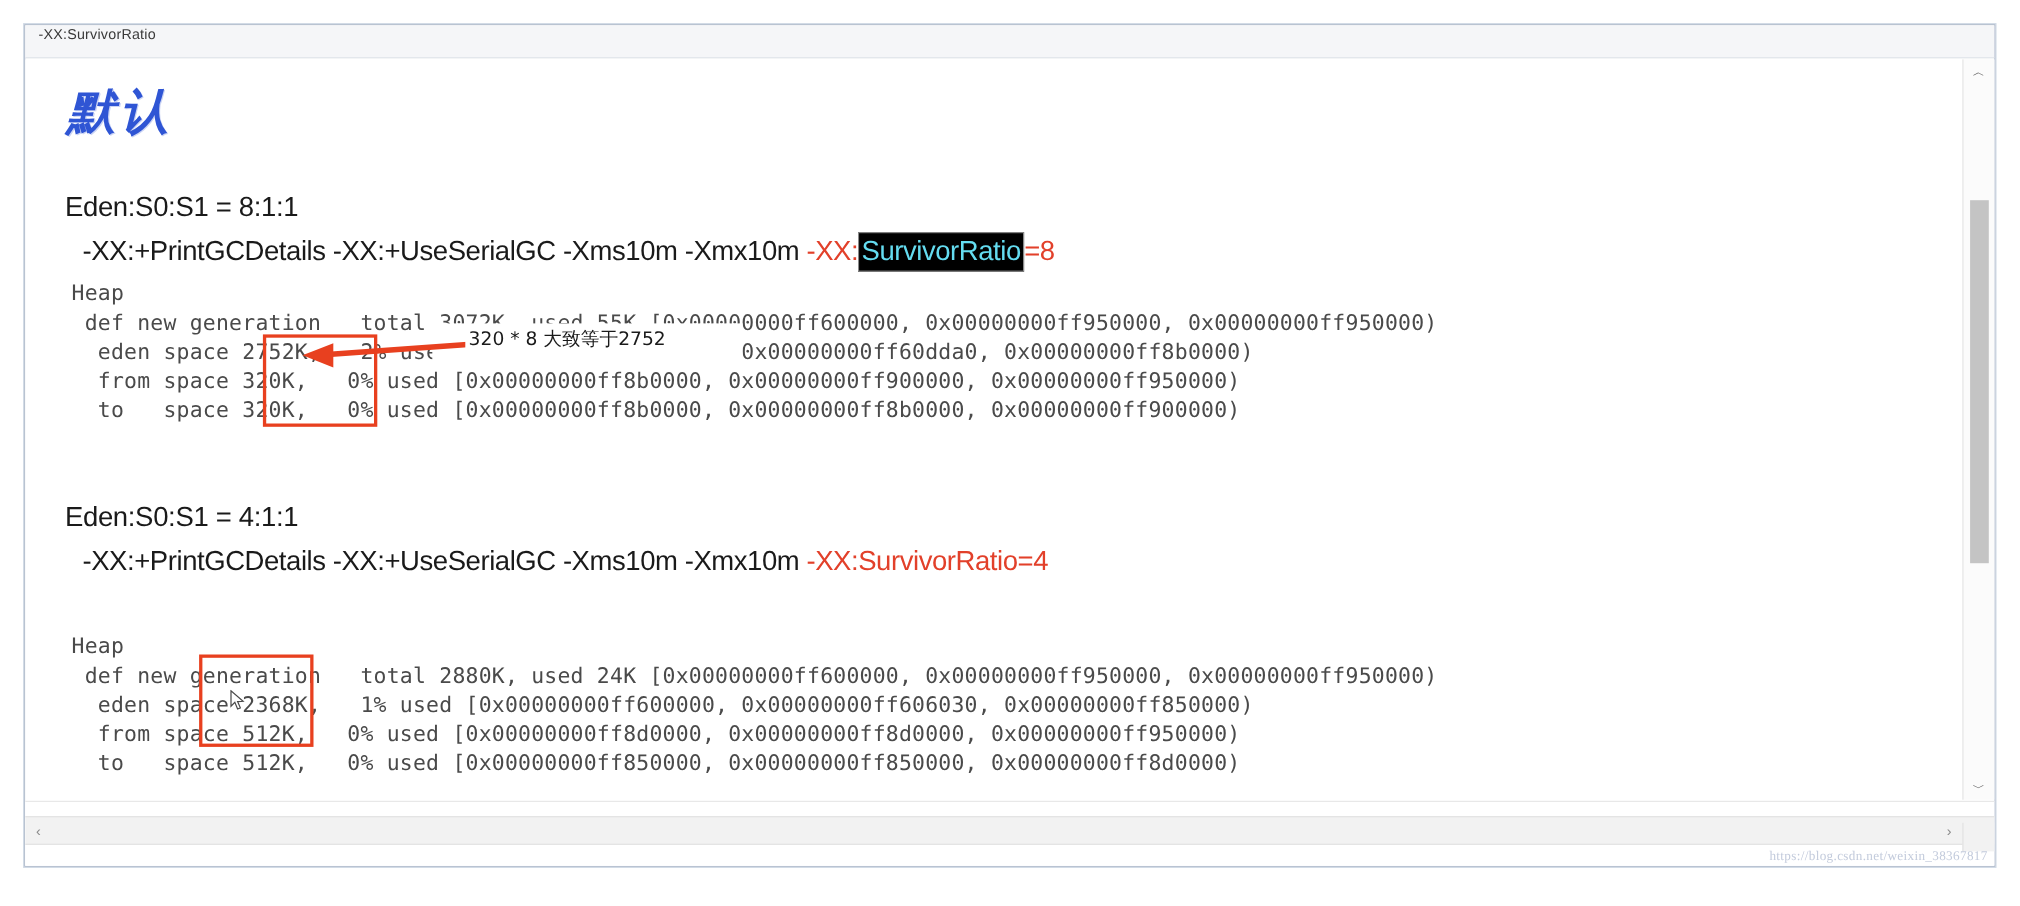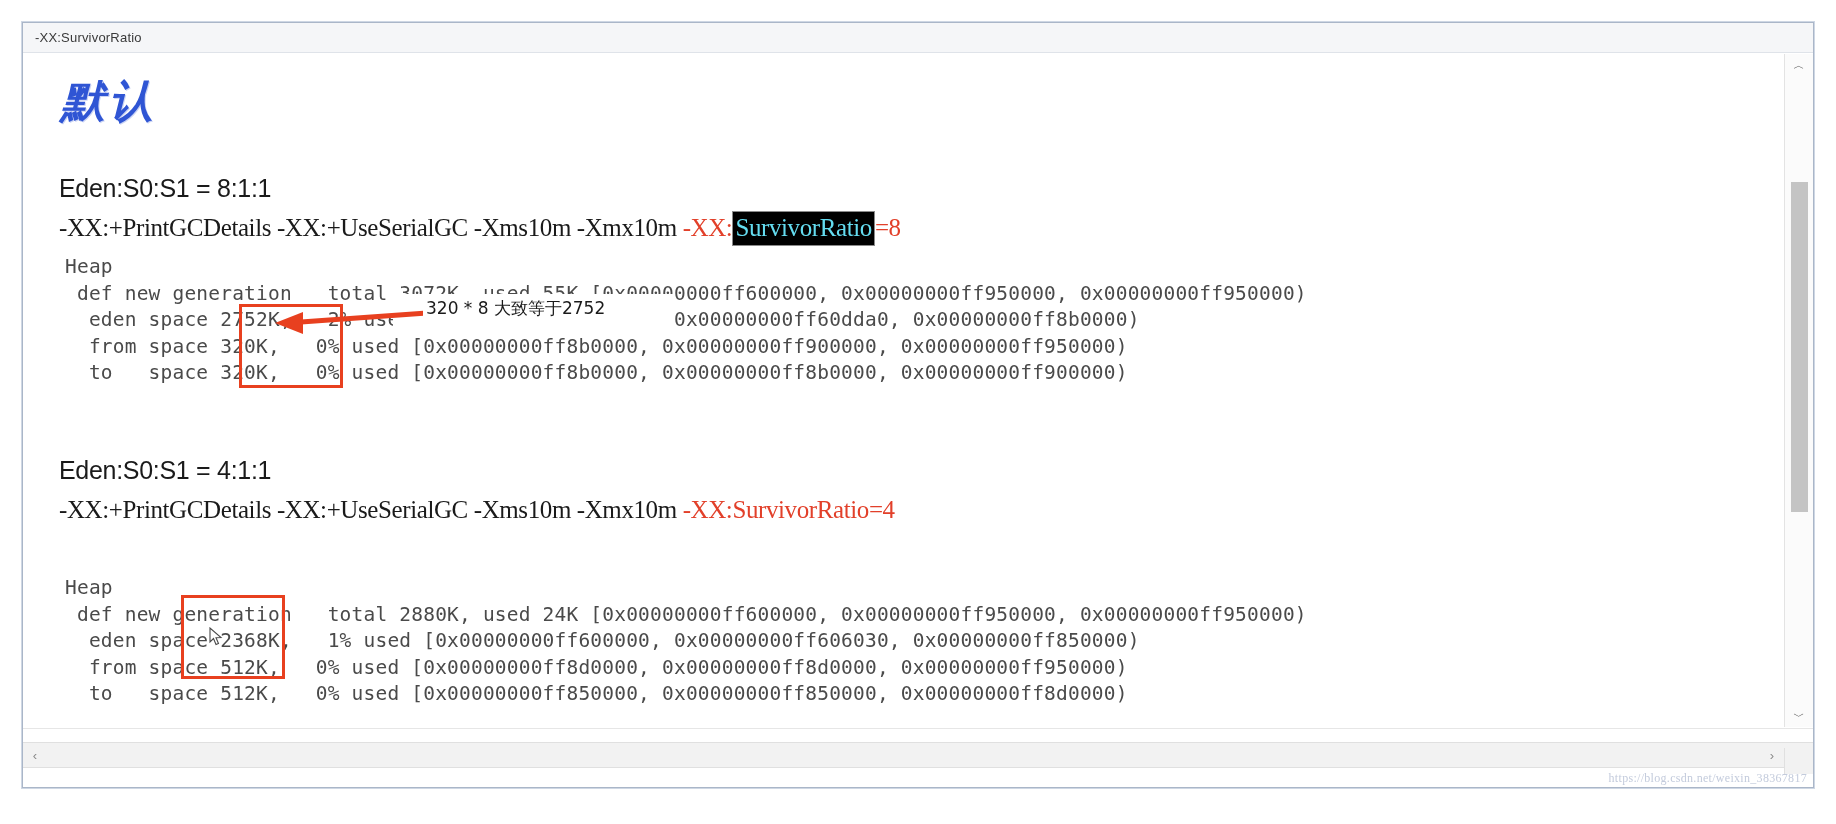--- a/index.html
+++ b/index.html
@@ -30,21 +30,20 @@
   }
   .window-titlebar {
     position: absolute;
     left: 0; top: 0;
     width: 100%;
     height: 30px;
     background: #f5f6f8;
     border-bottom: 1px solid #dfe3e9;
     box-sizing: border-box;
     display: flex;
-    align-items: center;
   }
   .window-title {
     font-size: 13px;
     color: #3a3a3a;
     padding-left: 12px;
     letter-spacing: .2px;
     white-space: nowrap;
   }
 
   
@@ -83,22 +82,22 @@
     position: absolute;
     left: 36px;
     font-family: Liberation Sans, sans-serif;
     font-size: 25px;
     color: #1a1a1a;
     white-space: nowrap;
     letter-spacing: -0.3px;
   }
   .cmd-line {
     position: absolute;
-    left: 36px;
-    font-family: Liberation Serif, serif;
+    left: 52px;
+    font-family: Liberation Sans, sans-serif;
     font-size: 25px;
     color: #1a1a1a;
     white-space: nowrap;
     letter-spacing: -0.4px;
   }
   .cmd-red { color: #e2402a; }
   .cmd-hl {
     background: #000000;
     color: #64dcf0;
     padding: 2px 2px 4px 2px;

